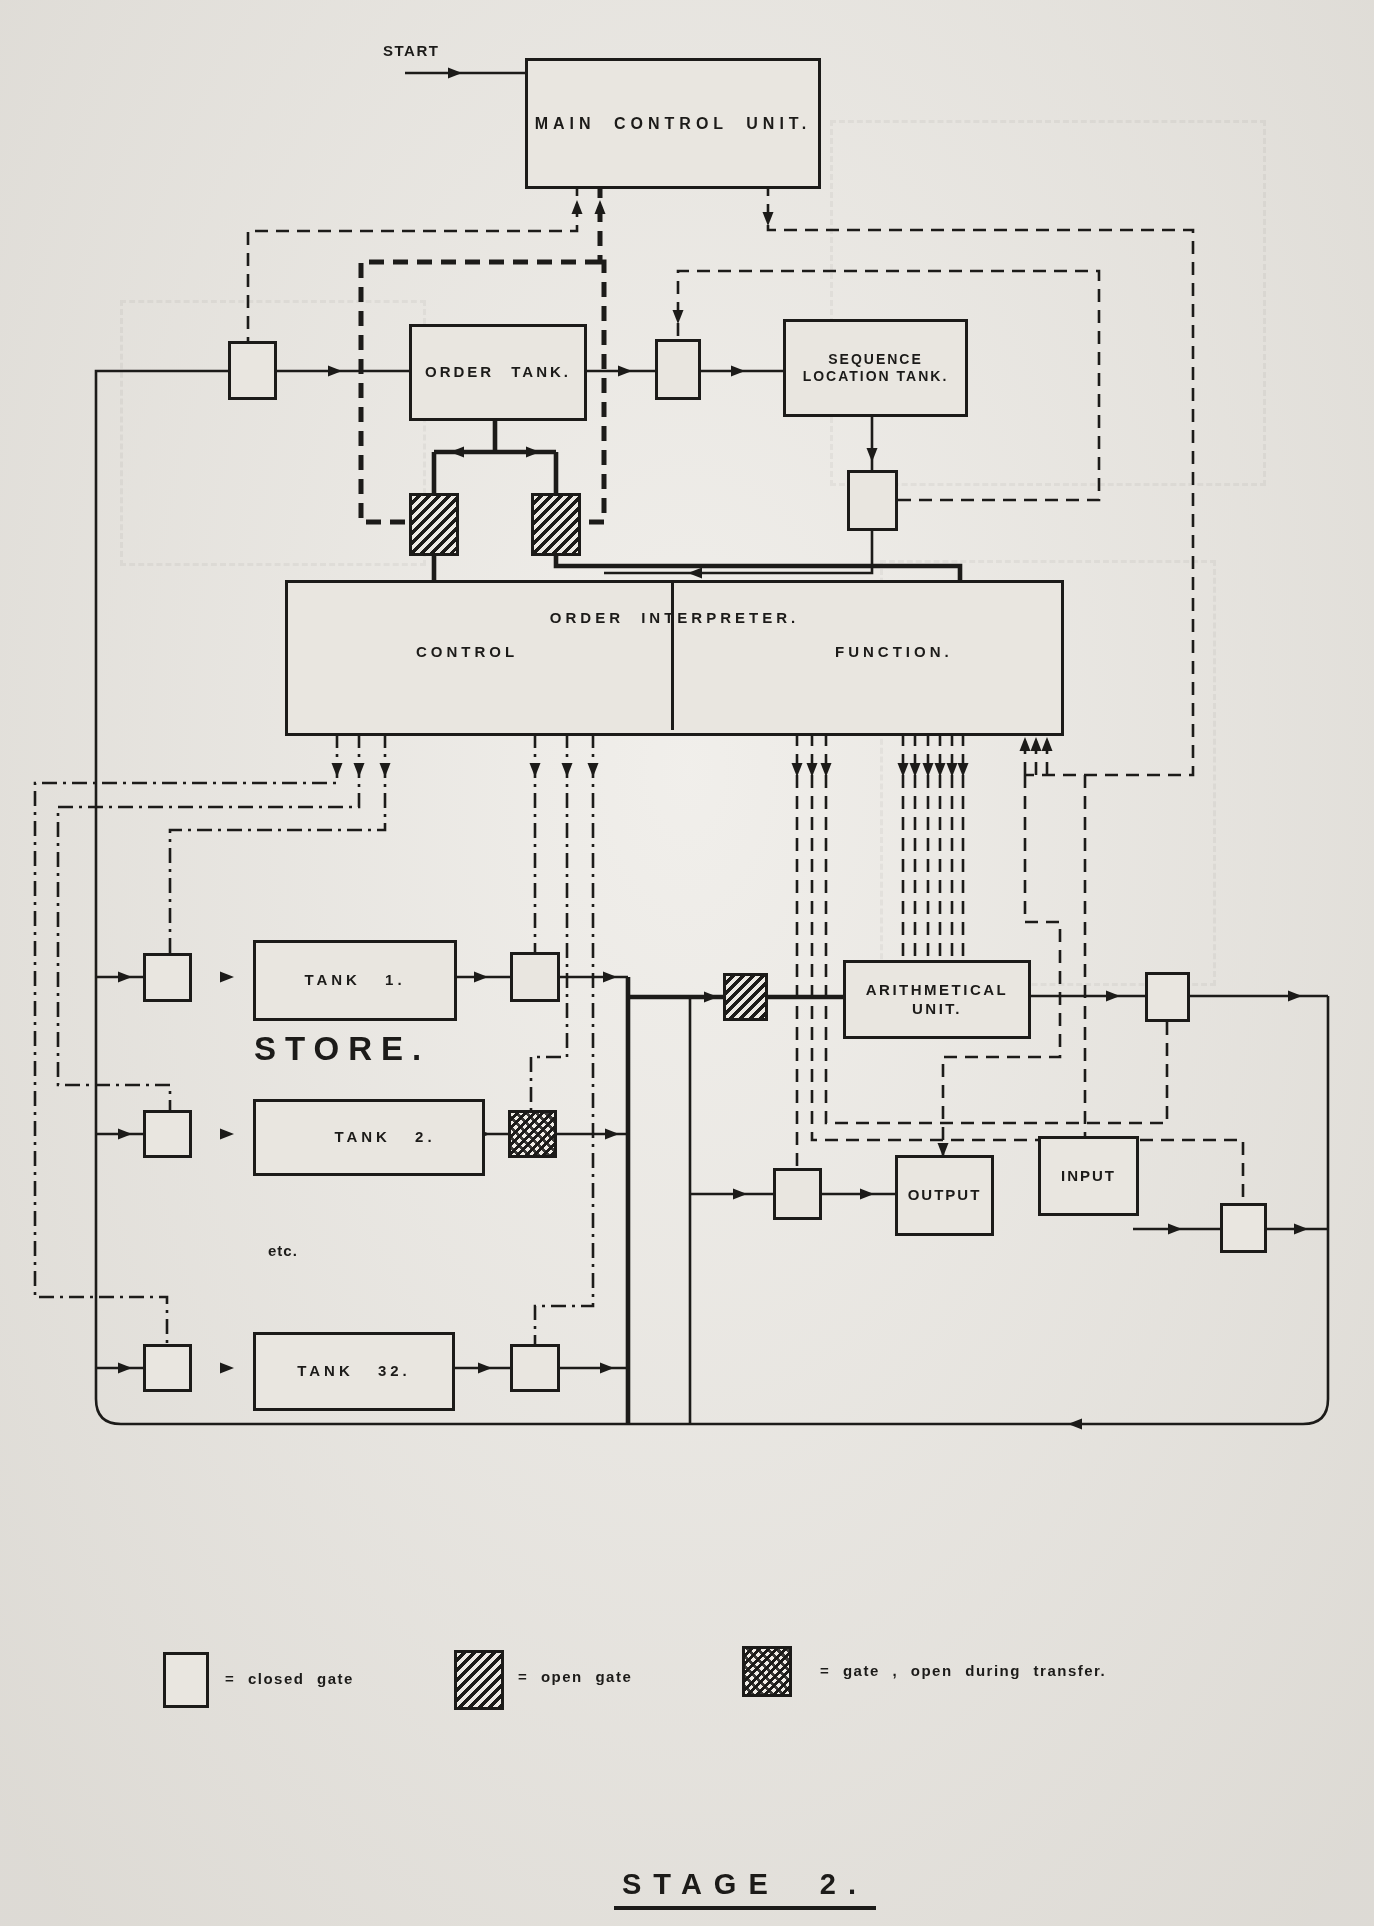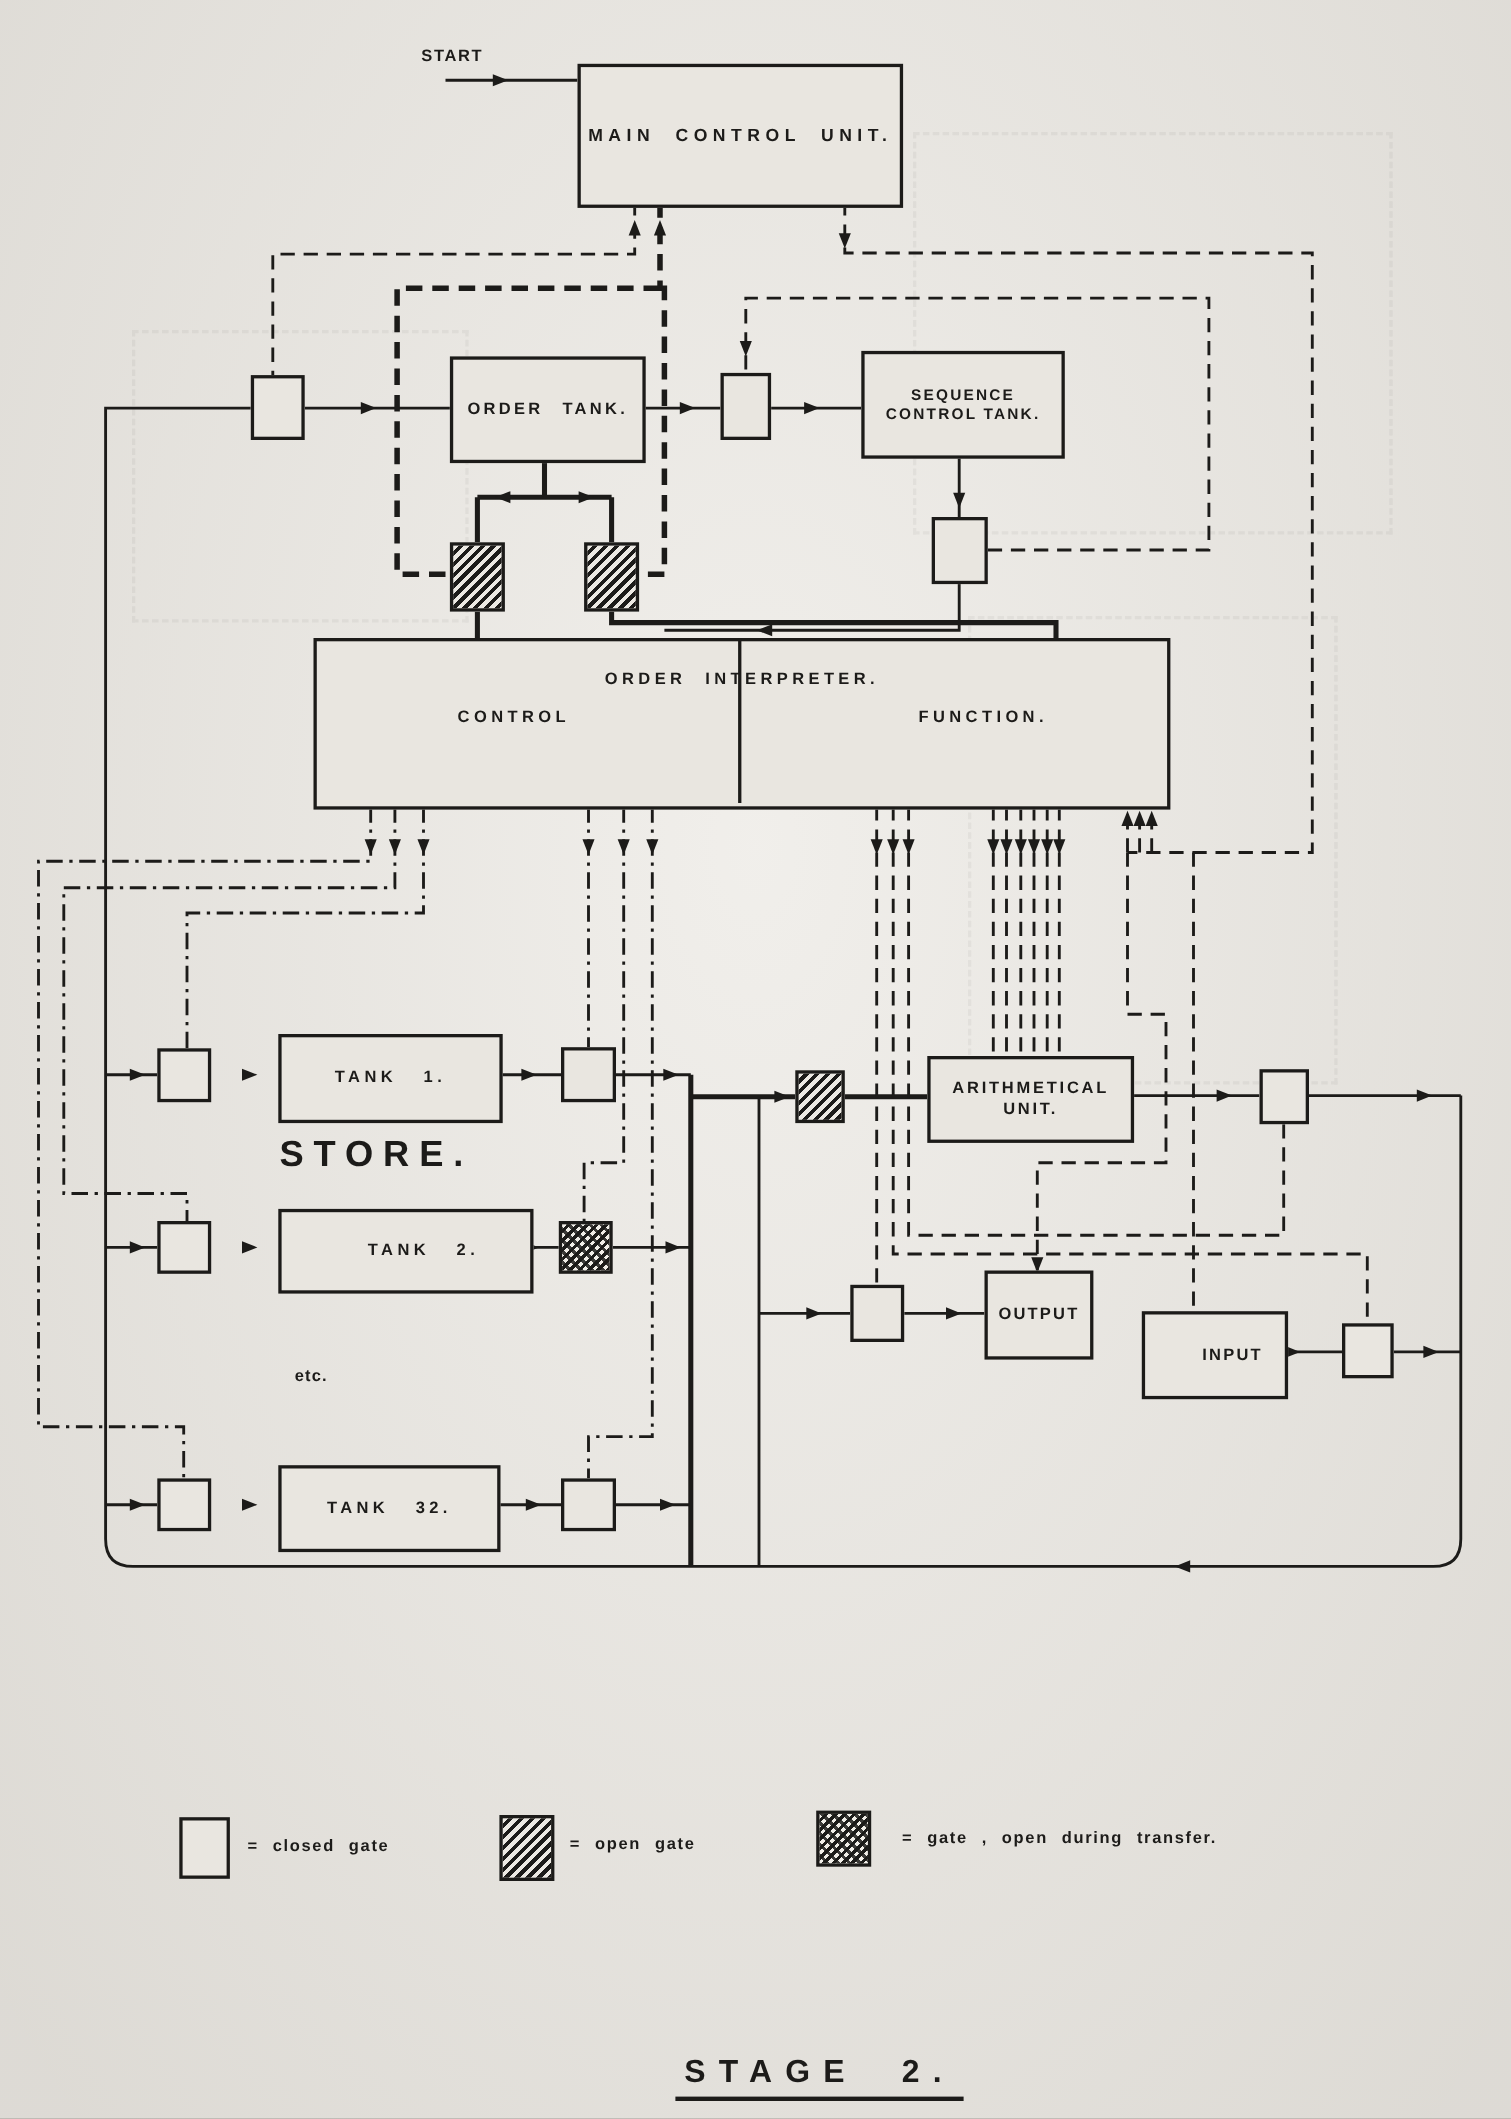--- a/index.html
+++ b/index.html
@@ -161,21 +161,21 @@
   <div class="box" style="left:525px;top:58px;width:290px;height:125px;">
     <span class="t-mcu">MAIN CONTROL UNIT.</span>
   </div>
 
   <div class="box" style="left:409px;top:324px;width:172px;height:91px;">
     <span class="t-box">ORDER TANK.</span>
   </div>
 
   <div class="box" style="left:783px;top:319px;width:179px;height:92px;">
     <span class="t-sct">SEQUENCE</span>
-    <span class="t-sct">CONTROL TANK.</span>
+    <span class="t-sct">LOCATION TANK.</span>
   </div>
 
   <div class="box" style="left:285px;top:580px;width:773px;height:150px;">
     <span class="t-int-title">ORDER INTERPRETER.</span>
     <span class="t-half" style="left:128px;">CONTROL</span>
     <span class="t-half" style="left:547px;">FUNCTION.</span>
   </div>
   <div class="divider" style="left:671px;top:580px;height:150px;"></div>
 
   <div class="box" style="left:253px;top:940px;width:198px;height:75px;">
@@ -192,21 +192,21 @@
 
   <div class="box" style="left:843px;top:960px;width:182px;height:73px;">
     <span class="t-au">ARITHMETICAL</span>
     <span class="t-au">UNIT.</span>
   </div>
 
   <div class="box" style="left:895px;top:1155px;width:93px;height:75px;">
     <span class="t-io">OUTPUT</span>
   </div>
 
-  <div class="box" style="left:1038px;top:1192px;width:95px;height:74px;padding-left:32px;">
+  <div class="box" style="left:1038px;top:1136px;width:95px;height:74px;">
     <span class="t-io">INPUT</span>
   </div>
 
   <div class="gate" style="left:228px;top:341px;width:43px;height:53px;"></div>
   <div class="gate" style="left:655px;top:339px;width:40px;height:55px;"></div>
   <div class="gate" style="left:847px;top:470px;width:45px;height:55px;"></div>
   <div class="gate" style="left:143px;top:953px;width:43px;height:43px;"></div>
   <div class="gate" style="left:510px;top:952px;width:44px;height:44px;"></div>
   <div class="gate" style="left:143px;top:1110px;width:43px;height:42px;"></div>
   <div class="gate" style="left:143px;top:1344px;width:43px;height:42px;"></div>

